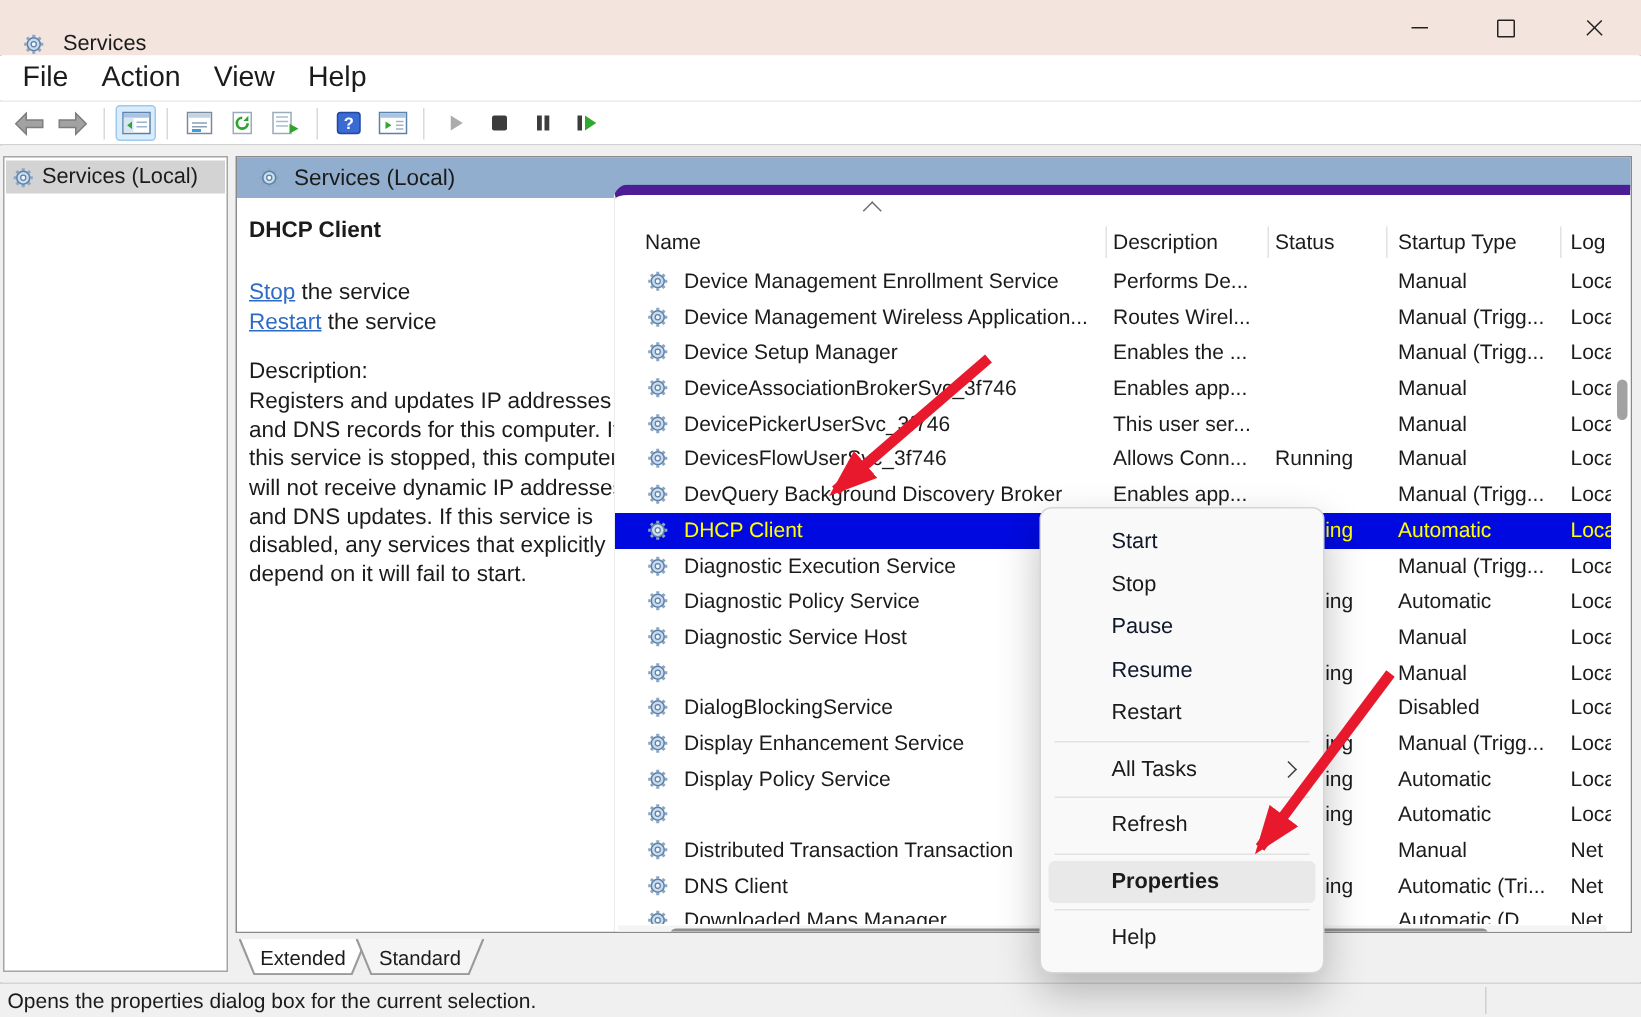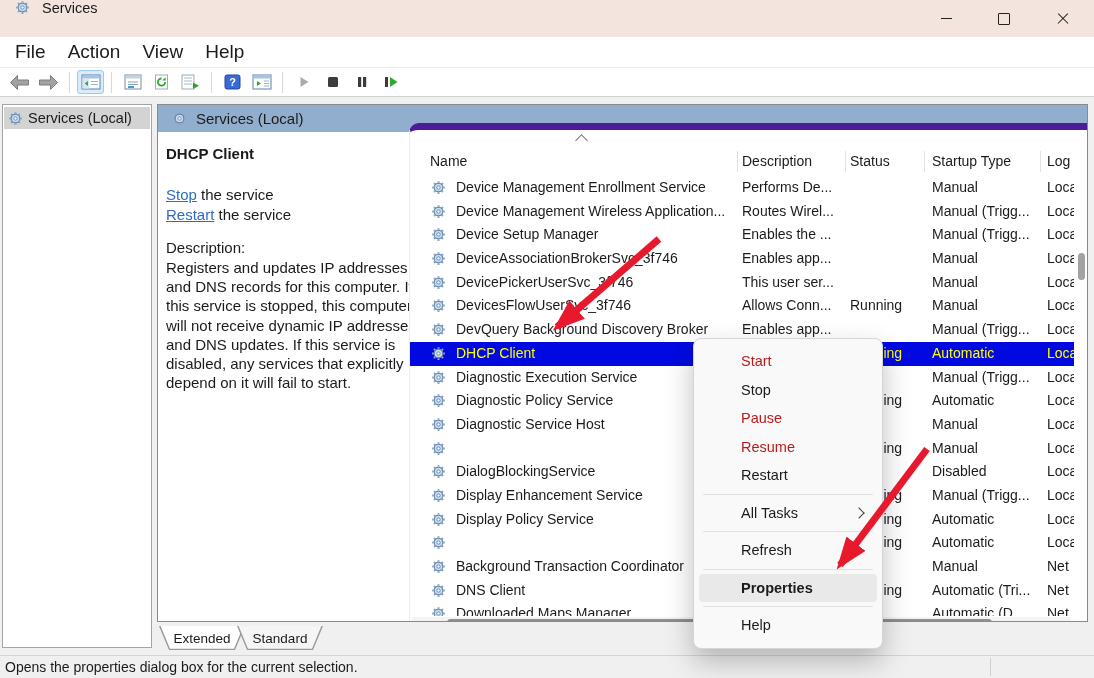--- a/index.html
+++ b/index.html
@@ -1,21 +1,21 @@
 <!DOCTYPE html>
 <html style="--titlebar-bg: #f3e5de; --header-band: #92aece; --selected-row-bg: #000ae0; --selected-row-text: #ffff00; --link-blue: #2e6bc4; --arrow-red: #e8192d;"><head>
 <meta charset="utf-8">
 <style>
   html,body{margin:0;padding:0;background:#666;}
   .window{position:relative;width:1094px;height:678px;background:#ffffff;
     font-family:"Liberation Sans",sans-serif;color:#1b1b1b;overflow:hidden;
     box-shadow:inset 0 0 0 1px #555;}
   
   .titlebar{position:absolute;left:0;top:0;width:100%;height:37px;background:var(--titlebar-bg,#f3e5de);
-    display:flex;align-items:flex-start;}
+    display:flex;align-items:flex-end;}
   .titlebar .appicon{margin-left:15px;margin-right:12px;display:inline-flex;}
   .title-text{font-size:14.5px;}
   .wc{position:absolute;top:0;width:46px;height:37px;display:flex;align-items:center;justify-content:center;}
   .wc-min{left:923px;} .wc-max{left:981px;} .wc-close{left:1040px;}
   .glyph-min{width:11px;height:1.4px;background:#222;}
   .glyph-max{width:10px;height:10px;border:1.3px solid #222;border-radius:1px;}
   .glyph-close{position:relative;width:12px;height:12px;}
   .glyph-close i{position:absolute;left:-1px;top:5px;width:14px;height:1.4px;background:#222;display:block;}
   .glyph-close i:first-child{transform:rotate(45deg);} .glyph-close i:last-child{transform:rotate(-45deg);}
   
@@ -70,21 +70,21 @@
   .tab-extended{left:2px;width:86px;} .tab-extended .inner{background:#ffffff;}
   .tab-standard{left:80px;width:86px;} .tab-standard .inner{background:#f5f5f5;}
   
   .statusbar{position:absolute;left:0;top:655px;width:100%;height:23px;background:#f0f0f0;border-top:1px solid #d4d4d4;box-sizing:border-box;}
   .status-text{position:absolute;left:5px;top:2px;font-size:14px;line-height:18px;}
   .status-div{position:absolute;left:990px;top:2px;bottom:2px;width:1px;background:#d0d0d0;}
   
   .ctxmenu{position:absolute;left:693px;top:338px;width:190px;background:#f9f9f9;border:1px solid #d6d6d6;border-radius:8px;
     box-shadow:0 12px 28px rgba(0,0,0,.25);padding:8px 0;box-sizing:border-box;z-index:40;}
   .mi{height:28.5px;line-height:28.5px;padding-left:42px;margin:0 5px;font-size:14.5px;border-radius:4px;position:relative;}
-  .mi.dis{color:#b91c1c;}
+  .mi.dis{color:#0f172a;}
   .mi.hl{background:#e9e9e9;font-weight:bold;}
   .mi .sub{position:absolute;right:14px;top:10px;width:7px;height:7px;border-right:1.6px solid #3c3c3c;border-top:1.6px solid #3c3c3c;transform:rotate(45deg);}
   .msep{height:1px;background:#e2e2e2;margin:4px 9px;}
   
   .arrows{position:absolute;left:0;top:0;z-index:60;pointer-events:none;}
 </style>
 </head>
 <body>
 
 <div class="window">
@@ -507,21 +507,21 @@
             <span class="rl">Loca</span>
           </div>
           <div class="row">
             <span class="ri">
               <svg width="15" height="15" viewBox="0 0 16 16">
                 <path d="M8 1.2 V3 M8 13 V14.8 M1.2 8 H3 M13 8 H14.8 M3.2 3.2 L4.5 4.5 M11.5 11.5 L12.8 12.8 M12.8 3.2 L11.5 4.5 M4.5 11.5 L3.2 12.8" stroke="#8ba7c4" stroke-width="2.2"></path>
                 <circle cx="8" cy="8" r="4.6" fill="#c9dcef" stroke="#5e80a6" stroke-width="1.1"></circle>
                 <circle cx="8" cy="8" r="1.8" fill="#f2f7fc" stroke="#5e80a6" stroke-width="0.9"></circle>
               </svg>
             </span>
-            <span class="rn">Background Transaction Coordinator</span>
+            <span class="rn">Distributed Transaction Transaction</span>
             <span class="rd"></span>
             <span class="rs"></span>
             <span class="rt">Manual</span>
             <span class="rl">Net</span>
           </div>
           <div class="row">
             <span class="ri">
               <svg width="15" height="15" viewBox="0 0 16 16">
                 <path d="M8 1.2 V3 M8 13 V14.8 M1.2 8 H3 M13 8 H14.8 M3.2 3.2 L4.5 4.5 M11.5 11.5 L12.8 12.8 M12.8 3.2 L11.5 4.5 M4.5 11.5 L3.2 12.8" stroke="#8ba7c4" stroke-width="2.2"></path>
                 <circle cx="8" cy="8" r="4.6" fill="#c9dcef" stroke="#5e80a6" stroke-width="1.1"></circle>

